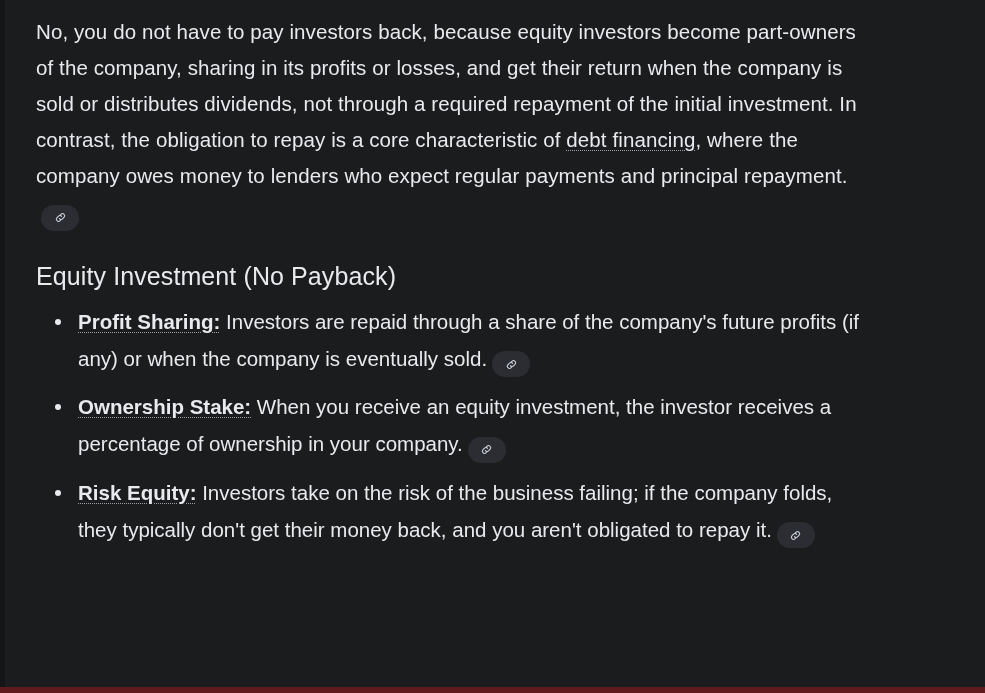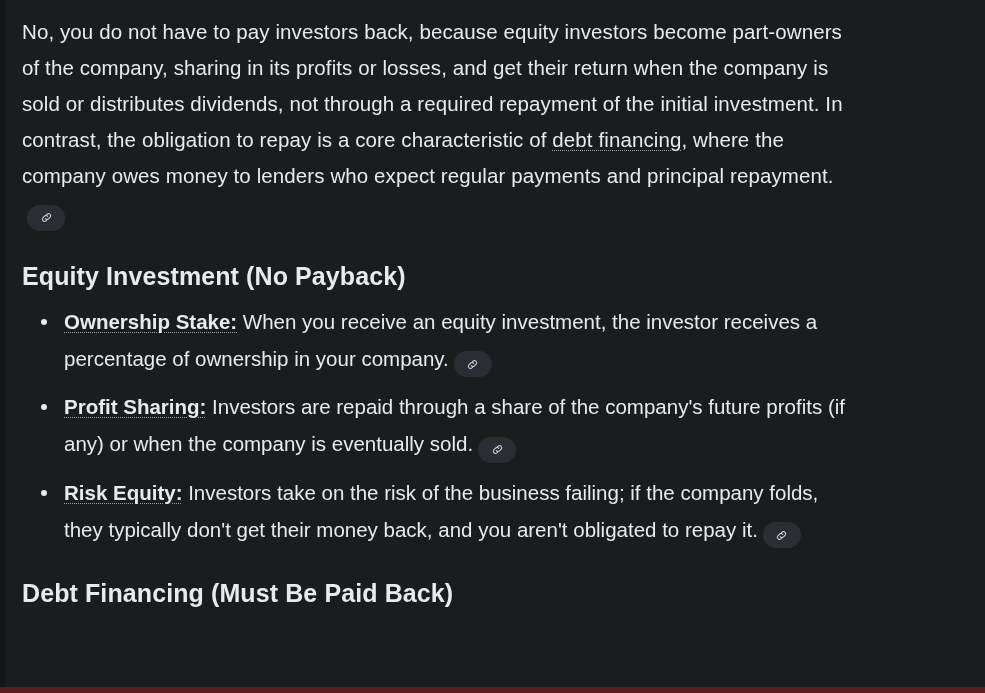--- a/index.html
+++ b/index.html
@@ -30,21 +30,21 @@
     left: 0; right: 0; bottom: 0;
     height: 6px;
     background: #5e1a1d;
     z-index: 3;
   }
 
   .answer {
     position: absolute;
     left: 0; top: 0;
     width: 884px;
-    padding: 14px 22px 0 22px;
+    padding: 14px 22px 0 36px;
     box-sizing: border-box;
     color: #e8eaed;
   }
 
   .para {
     font-size: 20.5px;
     line-height: 36px;
     color: #e8eaed;
     margin: 0 0 10px 0;
     letter-spacing: .1px;
@@ -54,21 +54,21 @@
   .spell {
     text-decoration: underline;
     text-decoration-style: dotted;
     text-decoration-color: #9aa0a6;
     text-decoration-thickness: 1px;
     text-underline-offset: 3px;
   }
 
   h2.section-heading {
     font-size: 25px;
-    font-weight: 700;
+    font-weight: 400;
     color: #e8eaed;
     margin: 28px 0 10px 0;
     line-height: 34px;
     letter-spacing: .1px;
   }
 
   ul.bullets {
     list-style: none;
     margin: 0;
     padding: 0;
@@ -135,42 +135,41 @@
         <svg viewBox="0 0 24 24">
           <path d="M10.2 13.8a3.4 3.4 0 0 0 5 .3l2.6-2.6a3.4 3.4 0 0 0-4.8-4.8l-1.5 1.5"></path>
           <path d="M13.8 10.2a3.4 3.4 0 0 0-5-.3l-2.6 2.6a3.4 3.4 0 0 0 4.8 4.8l1.5-1.5"></path>
         </svg>
       </span></p>
 
   <h2 class="section-heading">Equity Investment (No Payback)</h2>
 
   <ul class="bullets">
     <li>
-      <span class="dot"></span><span class="lead">Ownership Stake:</span><span> When you receive an equity investment, the investor receives a percentage of ownership in your company.</span><span class="cite">
+      <span class="dot"></span><span class="lead">Profit Sharing:</span><span> Investors are repaid through a share of the company's future profits (if any) or when the company is eventually sold.</span><span class="cite">
           <svg viewBox="0 0 24 24">
             <path d="M10.2 13.8a3.4 3.4 0 0 0 5 .3l2.6-2.6a3.4 3.4 0 0 0-4.8-4.8l-1.5 1.5"></path>
             <path d="M13.8 10.2a3.4 3.4 0 0 0-5-.3l-2.6 2.6a3.4 3.4 0 0 0 4.8 4.8l1.5-1.5"></path>
           </svg>
         </span>
     </li>
     <li>
-      <span class="dot"></span><span class="lead">Profit Sharing:</span><span> Investors are repaid through a share of the company's future profits (if any) or when the company is eventually sold.</span><span class="cite">
+      <span class="dot"></span><span class="lead">Ownership Stake:</span><span> When you receive an equity investment, the investor receives a percentage of ownership in your company.</span><span class="cite">
           <svg viewBox="0 0 24 24">
             <path d="M10.2 13.8a3.4 3.4 0 0 0 5 .3l2.6-2.6a3.4 3.4 0 0 0-4.8-4.8l-1.5 1.5"></path>
             <path d="M13.8 10.2a3.4 3.4 0 0 0-5-.3l-2.6 2.6a3.4 3.4 0 0 0 4.8 4.8l1.5-1.5"></path>
           </svg>
         </span>
     </li>
     <li>
       <span class="dot"></span><span class="lead">Risk Equity:</span><span> Investors take on the risk of the business failing; if the company folds, they typically don't get their money back, and you aren't obligated to repay it.</span><span class="cite">
           <svg viewBox="0 0 24 24">
             <path d="M10.2 13.8a3.4 3.4 0 0 0 5 .3l2.6-2.6a3.4 3.4 0 0 0-4.8-4.8l-1.5 1.5"></path>
             <path d="M13.8 10.2a3.4 3.4 0 0 0-5-.3l-2.6 2.6a3.4 3.4 0 0 0 4.8 4.8l1.5-1.5"></path>
           </svg>
         </span>
     </li>
   </ul>
 
-  <h2 class="section-heading">Debt Financing (Must Be Paid Back)</h2>
 
 </div>
 
 <div class="bottom-band"></div>
 
 </body></html>

